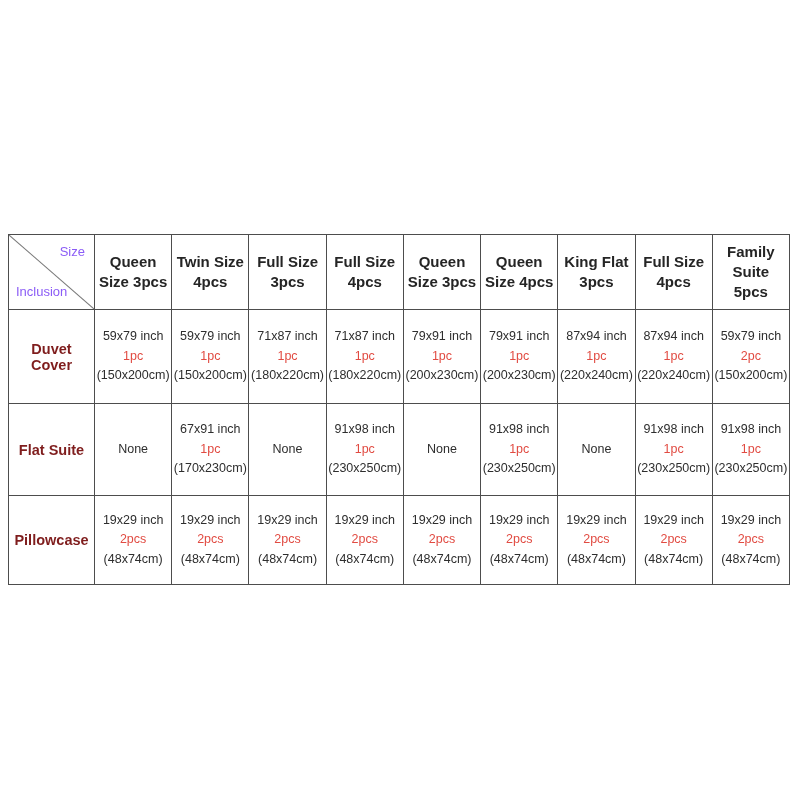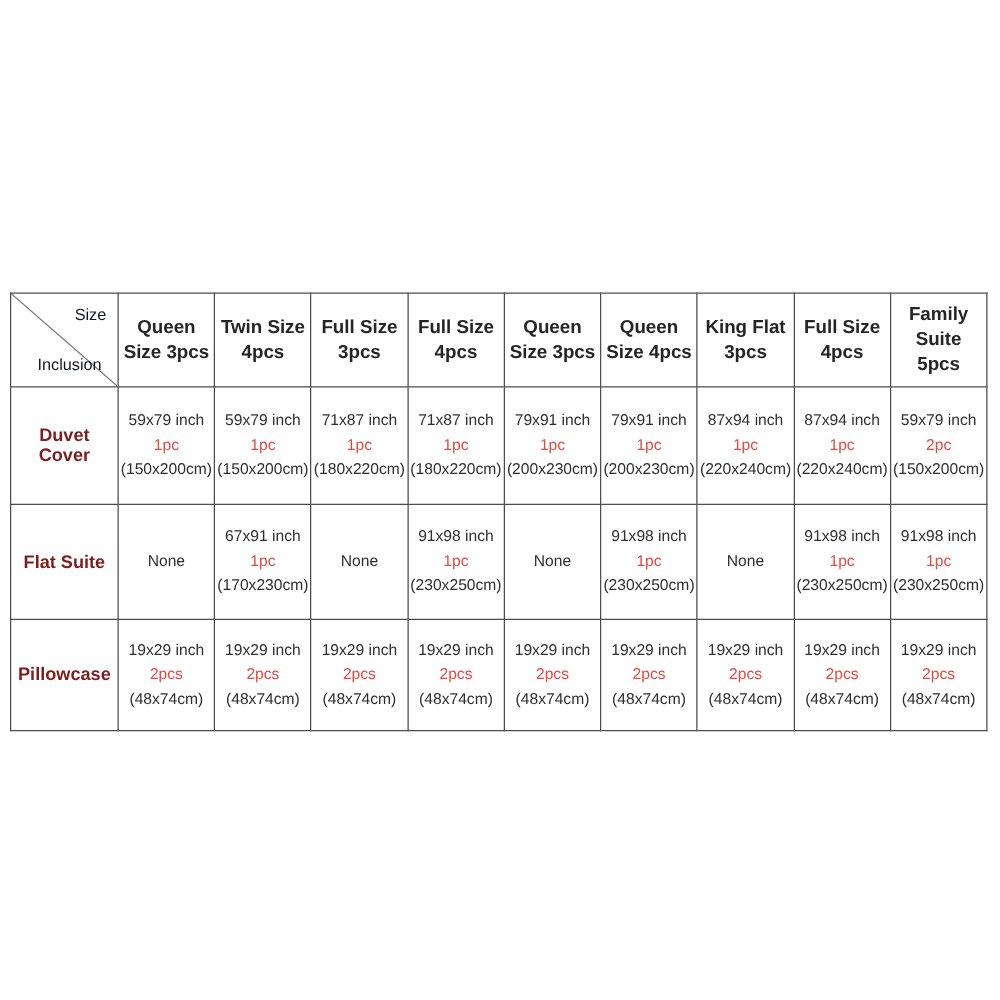--- a/index.html
+++ b/index.html
@@ -34,24 +34,24 @@
     font-size:14.5px;font-weight:bold;color:#7f1d1d;
     padding:0 1px;
   }
   th.corner{
     position:relative;
     font-weight:normal;
     padding:0;
   }
   .corner svg.diag{position:absolute;left:0;top:0;width:100%;height:100%;}
   .corner .lbl{
-    position:absolute;font-size:13px;color:#0f172a;
+    position:absolute;font-size:13px;color:#8b5cf6;
   }
   .corner .lbl-size{top:9px;right:9px;}
-  .corner .lbl-incl{bottom:10px;left:7px;margin-left:14px;}
+  .corner .lbl-incl{bottom:10px;left:7px;}
   td .ln{display:block;font-size:12.5px;line-height:1.55;color:#2e2e2e;
     white-space:nowrap;}
   td .qty{color:#e14b42;}
 </style>
 </head>
 <body>
 
 <div class="page">
   <table class="size-chart">
     <colgroup>

